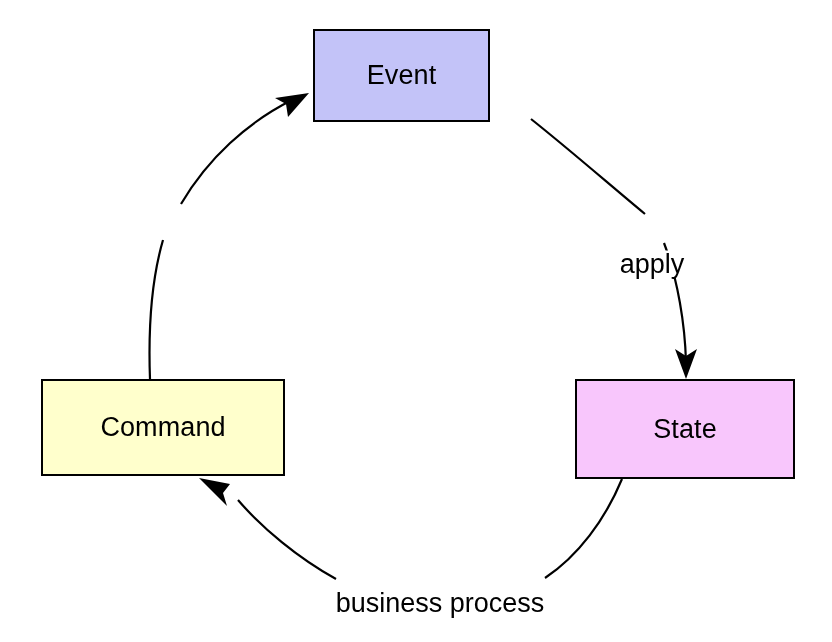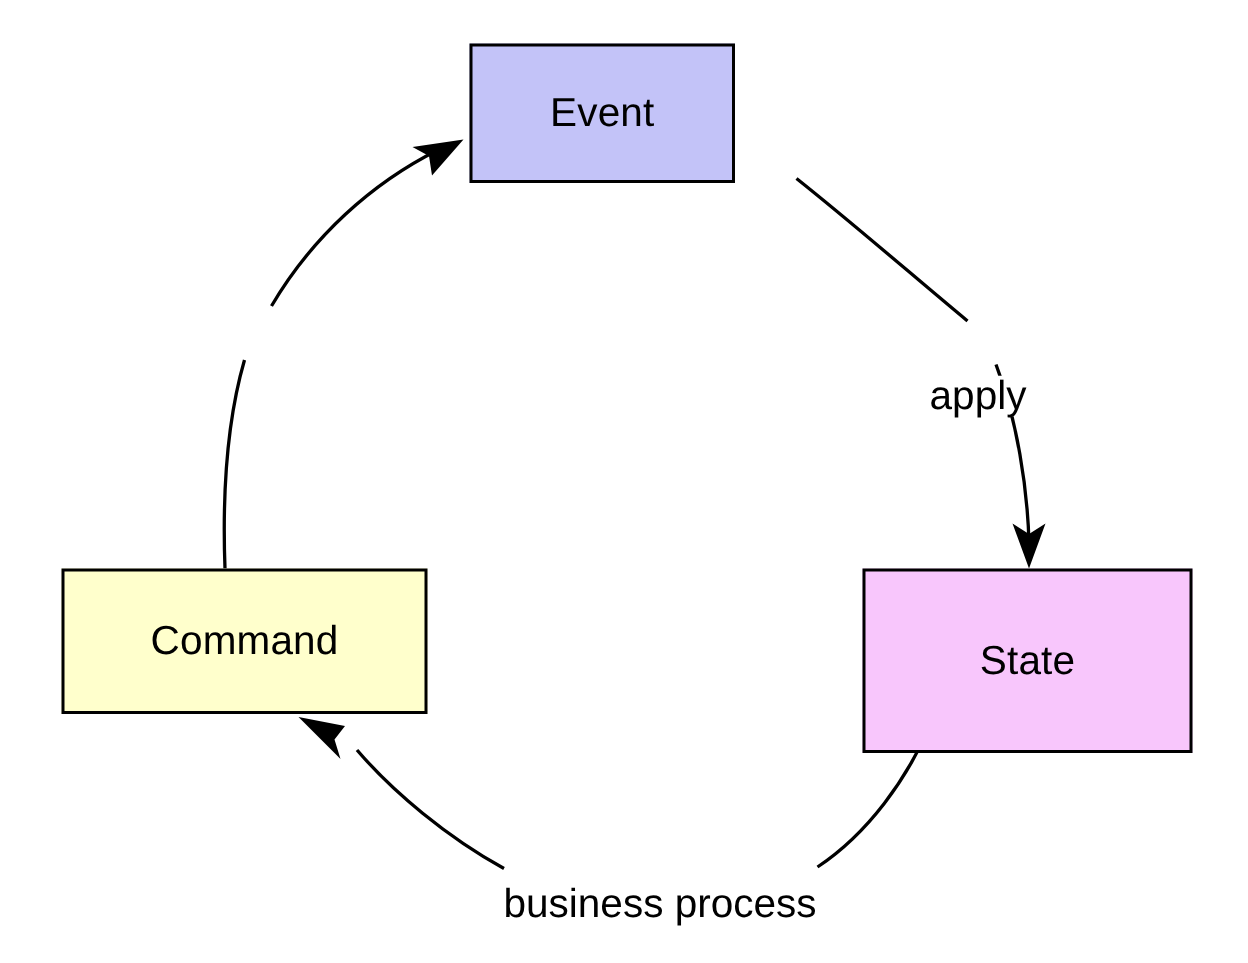--- a/index.html
+++ b/index.html
@@ -85,21 +85,21 @@
       <path class="edge-path" d="M 150,379 C 148,325 152,278 163,240"></path>
       <path class="edge-path" d="M 181,204 C 208,158 248,122 292,100"></path>
       <polygon class="arrow-head" points="309,93 288,117 286,104 275,98"></polygon>
     </g>
   </svg>
 
   <div class="node-box" style="left:313px; top:29px; width:177px; height:93px; background:#c3c3f8;">
     <span class="node-label">Event</span>
   </div>
 
-  <div class="node-box" style="left:575px; top:379px; width:220px; height:123px; background:#f8c6fc;">
+  <div class="node-box" style="left:575px; top:379px; width:220px; height:100px; background:#f8c6fc;">
     <span class="node-label">State</span>
   </div>
 
   <div class="node-box" style="left:41px; top:379px; width:244px; height:97px; background:#ffffcc;">
     <span class="node-label">Command</span>
   </div>
 
   <div class="edge-label" style="left:652px; top:225px;margin-top:39px;">apply</div>
 
   <div class="edge-label" style="left:440px; top:603px;text-align:right;">business process</div>

